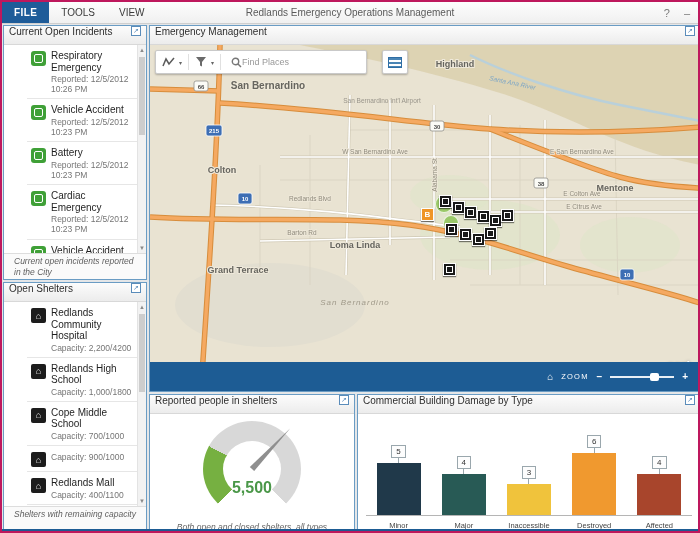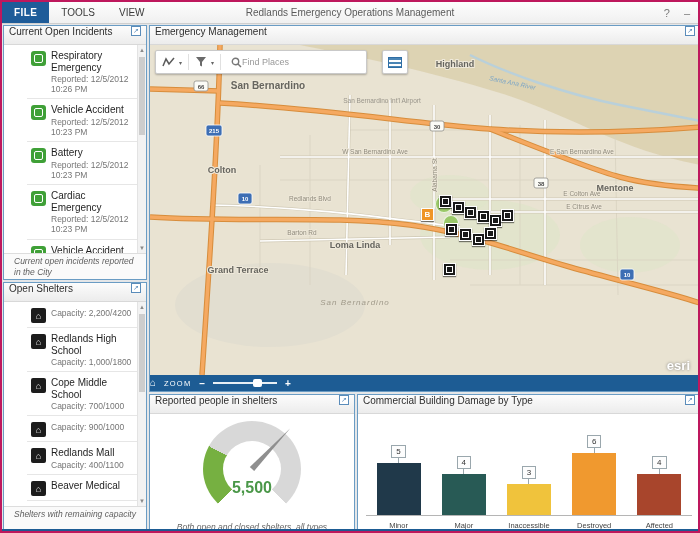--- a/index.html
+++ b/index.html
@@ -84,22 +84,22 @@
   .search-box input::placeholder { color:#999; }
   .basemap-btn { position:absolute; left:232px; top:5px; width:26px; height:24px; background:#fff;
                  border:1px solid #c9c9c9; border-radius:2px; box-shadow:0 1px 2px rgba(0,0,0,.25);
                  display:flex; align-items:center; justify-content:center; }
   .basemap-glyph { width:14px; height:11px; border:1px solid #2e6da4;
                    background:repeating-linear-gradient(180deg,#4a85b5 0 2px,#fff 2px 4px); }
 
   .esri { position:absolute; right:10px; bottom:2px; color:#fff; font-size:13px; font-weight:bold;
           text-shadow:0 0 3px #777; }
 
-  .zoombar { position:absolute; left:0; right:0; bottom:0; height:16px; background:#1d5c94;
-             display:flex; align-items:center; gap:8px; padding-right:12px; color:#fff; }
+  .zoombar { position:absolute; left:0; right:0; bottom:0; height:29px; background:#1d5c94;
+             display:flex; align-items:center; justify-content:flex-end; gap:8px; padding-right:12px; color:#fff; }
   .z-home { font-size:10px; line-height:16px; } .z-home::before { content:"⌂"; }
   .z-label { font-size:7.5px; letter-spacing:1.2px; }
   .z-minus, .z-plus { font-size:10px; font-weight:bold; }
   .z-track { width:64px; height:2px; background:rgba(255,255,255,.9); position:relative; }
   .z-knob { position:absolute; left:62%; top:-3px; width:9px; height:8px; background:#fff; border-radius:2px; }
 
   
   .gauge-wrap { position:absolute; top:19px; left:0; right:0; bottom:0; display:flex; flex-direction:column; align-items:center; }
   .gauge { position:relative; width:98px; height:98px; margin-top:7px; }
   .gauge-ring { position:absolute; inset:0; border-radius:50%; }
@@ -194,20 +194,21 @@
 
   <section class="panel p-shelters">
     <div class="panel-header">
       <span>Open Shelters</span>
       <span class="popout"></span>
     </div>
     <div class="list">
       <div class="item">
         <span class="item-icon sh-icon"></span>
         <span>
+            <div class="item-name">Redlands Community Hospital</div>
           <div class="item-meta">Capacity: 2,200/4200</div>
           </span>
       </div>
       <div class="item">
         <span class="item-icon sh-icon"></span>
         <span>
             <div class="item-name">Redlands High School</div>
           <div class="item-meta">Capacity: 1,000/1800</div>
           </span>
       </div>

